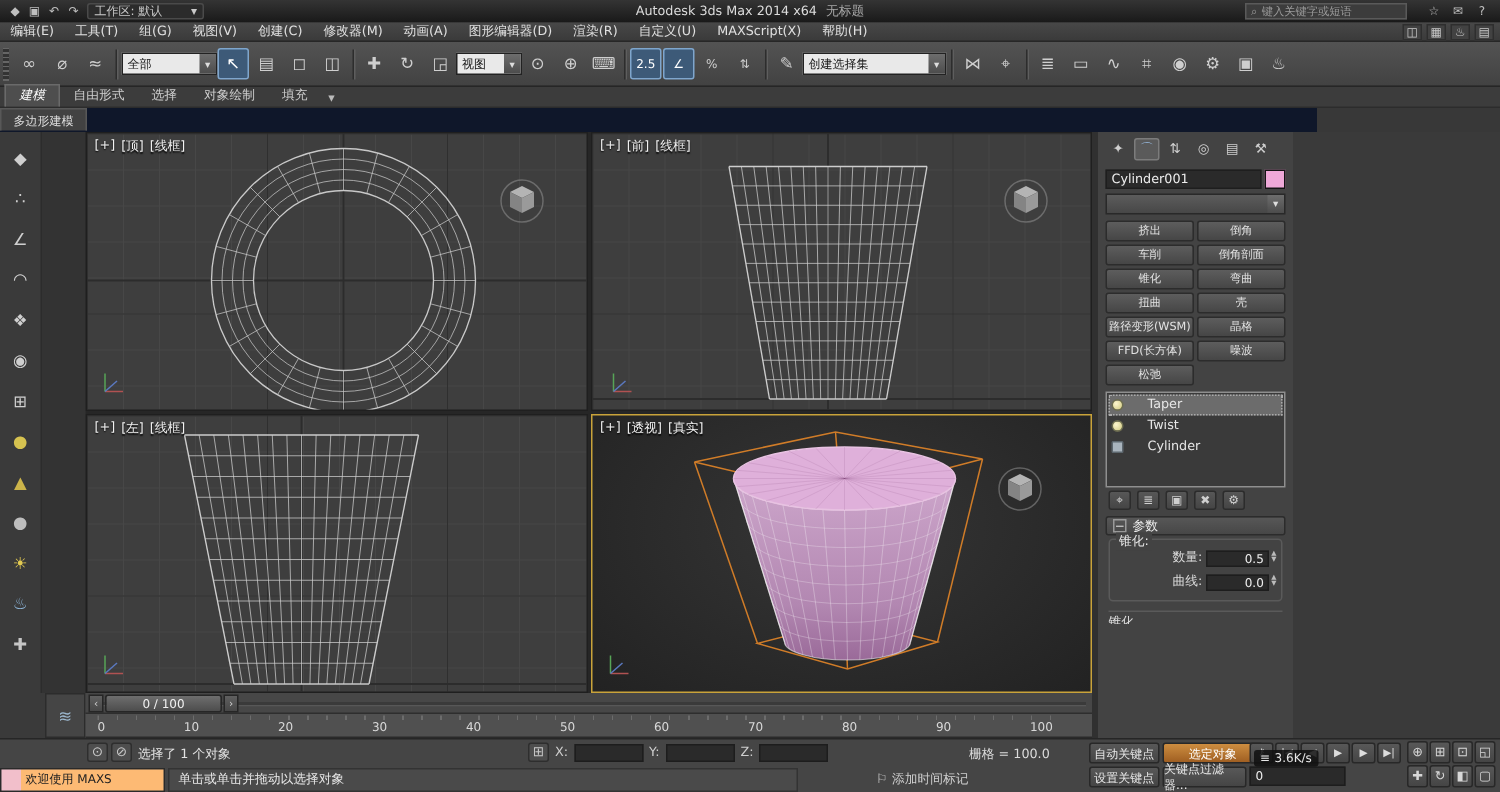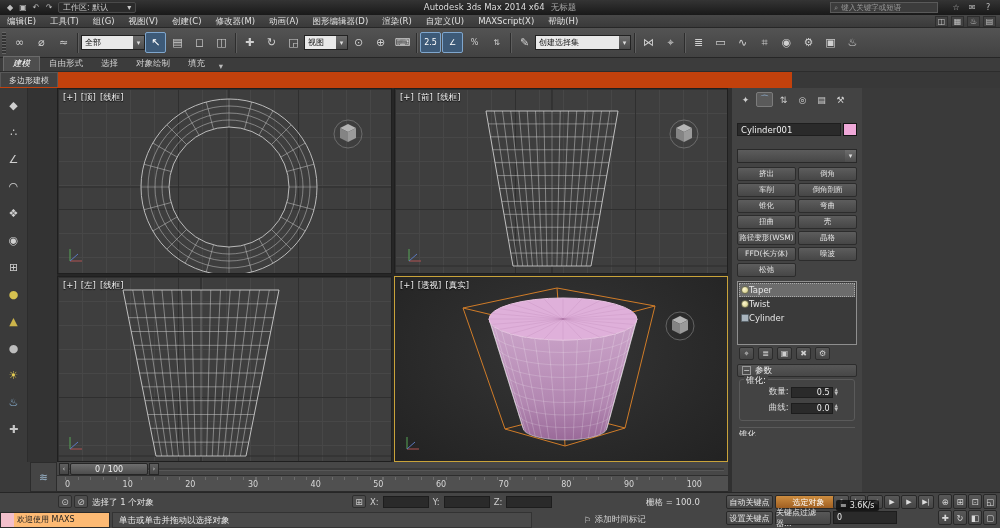--- a/index.html
+++ b/index.html
@@ -47,21 +47,21 @@
   .darr{width:11px;height:100%;background:linear-gradient(#6d6d6d,#4c4c4c);color:#ddd;
     display:flex;align-items:center;justify-content:center;font-size:7px;margin-left:3px;}
   .w48{width:64px;} .w44{width:44px;} .w96{width:96px;}
 
   
   .ribbontabs{position:absolute;left:0;top:58px;width:1000px;height:14px;background:#3c3c3c;
     display:flex;align-items:flex-end;font-size:8.5px;padding-left:3px;border-bottom:1px solid #2c2c2c;}
   .rtab{padding:1px 9px;color:#cfcfcf;}
   .rtab.active{background:#4e4e4e;border:1px solid #6a6a6a;border-bottom:0;color:#fff;font-style:italic;}
   .rmin{width:14px;color:#bbb;text-align:center;}
-  .ribbonrow{position:absolute;left:0;top:72px;width:792px;height:16px;background:#c2410c;}
+  .ribbonrow{position:absolute;left:0;top:72px;width:878px;height:16px;background:#0f172a;}
   .paneltab{display:inline-block;height:15px;line-height:15px;padding:0 8px;font-size:8px;
     background:#424242;border:1px solid #585858;border-bottom:0;color:#ddd;}
 
   
   .leftstrip{position:absolute;left:0;top:88px;width:28px;height:374px;background:#3a3a3a;
     border-right:1px solid #2c2c2c;display:flex;flex-direction:column;align-items:center;
     gap:9px;padding-top:8px;}
   .lsico{width:18px;height:18px;display:flex;align-items:center;justify-content:center;font-size:11px;}
   .leftgap{position:absolute;left:28px;top:88px;width:29px;height:374px;background:#333;}
 
@@ -91,47 +91,47 @@
 
   
   .vsplit{position:absolute;left:728px;top:88px;width:4px;height:404px;background:#303030;}
   .cmdpanel{position:absolute;left:732px;top:88px;width:130px;height:404px;background:#434343;
     padding-top:3px;overflow:hidden;}
   .rightvoid{position:absolute;left:862px;top:88px;width:138px;height:404px;background:#3a3a3a;}
   .ptabs{display:flex;gap:2px;padding:1px 5px 3px;}
   .ptab{width:17px;height:15px;display:flex;align-items:center;justify-content:center;
     font-size:9px;color:#cfcfcf;border:1px solid transparent;border-radius:2px;}
   .ptab.active{background:#5a5a5a;border-color:#7c7c7c;color:#9cc3ec;}
-  .objrow{display:flex;gap:2px;margin:13px 5px;}
+  .objrow{display:flex;gap:2px;margin:3px 5px;}
   .objname{flex:1;height:13px;background:#2a2a2a;border:1px solid #1e1e1e;color:#eee;
     font-size:8.5px;line-height:12px;padding:0 3px;}
   .swatch{width:14px;height:13px;background:#efa8d8;border:1px solid #141414;}
   .modlist{display:flex;margin:3px 5px;height:14px;background:linear-gradient(#5c5c5c,#474747);
     border:1px solid #292929;align-items:center;font-size:8.5px;padding-left:3px;color:#e8e8e8;}
   .modlist .lbl{flex:1;margin-top:36px;}
   .btngrid{display:grid;grid-template-columns:1fr 1fr;gap:2px;margin:4px 5px;}
   .pbtn{height:14px;display:flex;align-items:center;justify-content:center;font-size:7.5px;
     color:#e3e3e3;background:linear-gradient(#5d5d5d,#464646);border:1px solid #2c2c2c;
     border-radius:2px;white-space:nowrap;overflow:hidden;}
   .stackbox{margin:3px 5px 2px;height:64px;background:#3a3a3a;border:1px solid #8f8f8f;padding:1px;}
-  .srow{display:flex;align-items:center;gap:0;height:14px;padding:0 2px;font-size:8.5px;color:#e6e6e6;}
+  .srow{display:flex;align-items:center;gap:16px;height:14px;padding:0 2px;font-size:8.5px;color:#e6e6e6;}
   .srow.selected{background:#6c6c6c;outline:1px dotted #aaa;outline-offset:-1px;}
   .sicon{width:8px;height:8px;flex:0 0 8px;}
   .sicon.bulb{background:radial-gradient(circle at 35% 35%,#fdf6cf,#cfc87e);
     border:1px solid #6c6c50;border-radius:50%;}
   .sicon.geo{background:#a9b4bd;border:1px solid #5d676e;border-radius:1px;}
   .stacktools{display:flex;gap:4px;margin:2px 7px;}
   .stico{width:15px;height:13px;display:flex;align-items:center;justify-content:center;font-size:8px;
     color:#cfcfcf;background:linear-gradient(#575757,#454545);border:1px solid #2c2c2c;border-radius:2px;}
   .rhead{display:flex;align-items:center;gap:4px;height:13px;margin:4px 5px 2px;
     background:linear-gradient(#575757,#474747);border:1px solid #2c2c2c;border-radius:2px;
     padding:0 4px;font-size:8.5px;color:#eee;}
   .minus{width:9px;height:9px;border:1px solid #999;display:flex;align-items:center;justify-content:center;
     font-size:8px;line-height:7px;color:#ddd;}
-  .pgroup{margin:2px 7px;border:1px solid #5a5a5a;border-radius:3px;padding:2px 16px 6px;position:relative;}
+  .pgroup{margin:2px 7px;border:1px solid #5a5a5a;border-radius:3px;padding:2px 3px 6px;position:relative;}
   .pgrouplbl{position:absolute;left:4px;top:-5px;background:#434343;padding:0 2px;font-size:8.5px;color:#e8e8e8;}
   .prow{display:flex;align-items:center;justify-content:flex-end;gap:2px;margin:4px 0 0;font-size:8.5px;color:#dcdcdc;}
   .pfield{width:42px;height:11px;background:#2a2a2a;border:1px solid #1d1d1d;color:#eee;
     font-size:8px;text-align:right;line-height:10px;padding:0 2px;}
   .spin{display:flex;flex-direction:column;font-size:4.5px;line-height:4.5px;color:#bbb;}
   .pgroup2{margin:6px 7px 0;height:9px;overflow:hidden;font-size:8.5px;color:#e0e0e0;
     border-top:1px solid #5a5a5a;padding-top:1px;}
 
   
   .timeslider{position:absolute;left:57px;top:462px;width:671px;height:14px;background:#474747;

